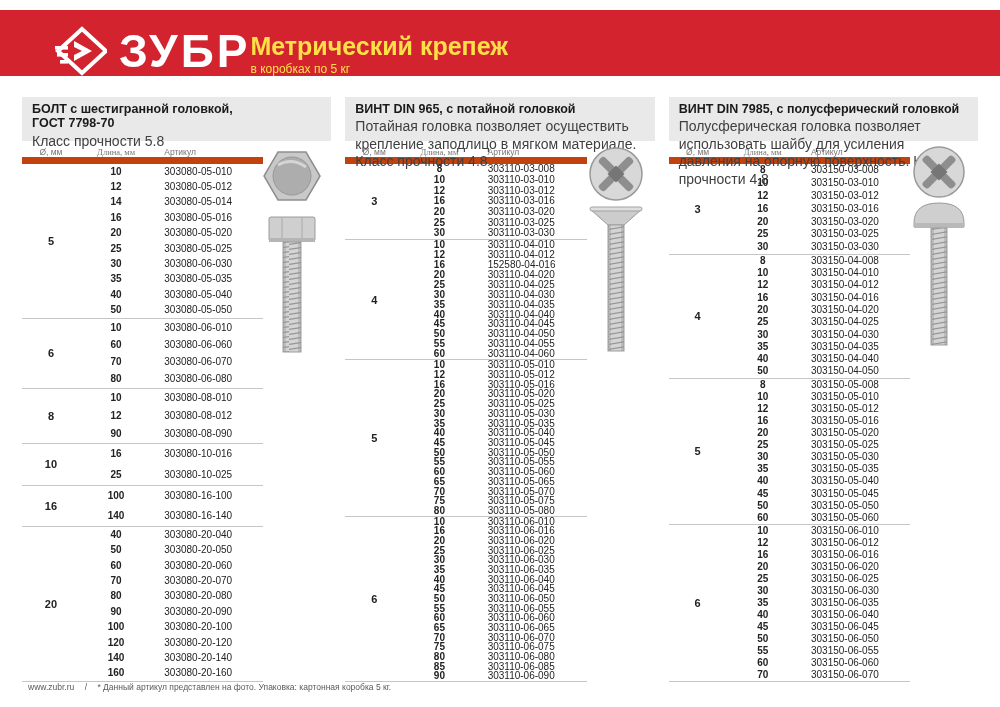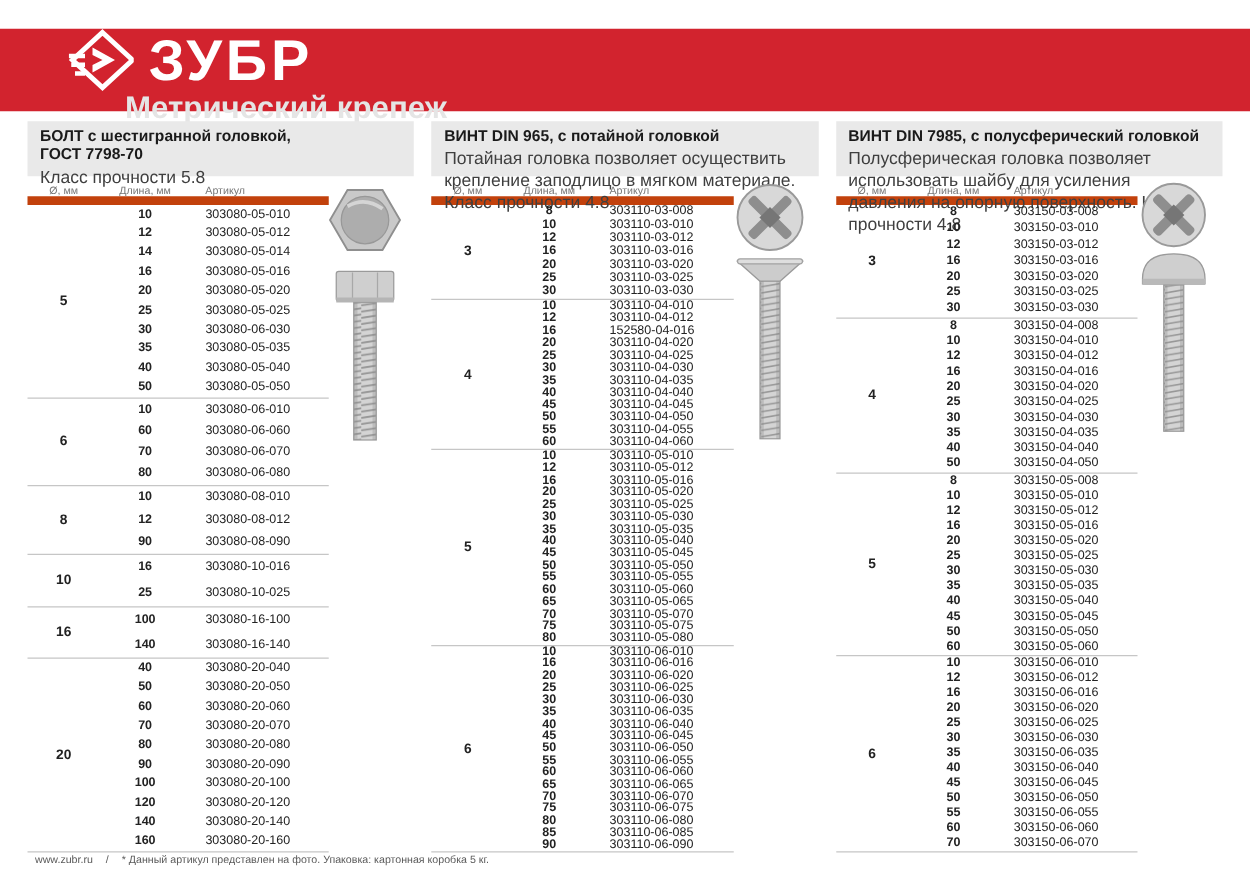--- a/index.html
+++ b/index.html
@@ -1,39 +1,39 @@
 <!DOCTYPE html>
 <html><head>
 <meta charset="utf-8">
 <style>
   * { margin:0; padding:0; box-sizing:border-box; }
   body { background:#fff; font-family:"Liberation Sans", sans-serif; }
   .page { position:relative; width:1000px; height:707px; background:#fff; overflow:hidden; }
 
   
-  .topbar { position:absolute; top:23px; left:0; right:0; height:66px; background:#d2232e; display:flex; align-items:flex-start;flex-direction:column; }
+  .topbar { position:absolute; top:10px; left:0; right:0; height:66px; background:#d2232e; display:flex; align-items:flex-end; }
   .logo { display:flex; align-items:center; margin-left:55px; }
   .logo svg { display:block; }
   .logo-text { color:#fff; font-size:46px; font-weight:bold; letter-spacing:3px; margin-left:12px; line-height:1; }
-  .head-titles { margin-left:100px; color:#e5e5e5; }
+  .head-titles { color:#fde047; }
   .head-title { font-size:25px; font-weight:bold; line-height:1.1; }
   .head-sub { font-size:12px; margin-top:2px; }
 
   
   .columns { position:absolute; top:97px; left:22px; right:22px; display:flex; gap:14px; }
   .panel { flex:1 1 0; position:relative; }
   .panel-head { background:#e9e9e9; height:44px; padding:5px 10px 0 10px; overflow:visible; }
   .panel-title { font-size:12.5px; font-weight:bold; color:#1a1a1a; line-height:1.15; }
   .panel-desc { font-size:14px; color:#3f3f3f; line-height:1.25; margin-top:2px; }
 
   .tablewrap { width:78%; }
   .thead { display:grid; grid-template-columns:24% 30% 46%; height:17px; align-items:center; border-bottom:7px solid #c2410c; margin-top:6px; }
   .th { font-size:8.5px; color:#767676; }
   .th.c-d { text-align:center; }
-  .th.c-l { text-align:center; }
+  .th.c-l { text-align:center;font-family:Liberation Serif, serif; }
   .th.c-a { padding-left:12px; }
 
   .tbody { display:flex; flex-direction:column; height:518px; }
   .group { display:flex; border-bottom:1px solid #c6c6c6; min-height:0; }
   .gd { width:24%; display:flex; align-items:center; justify-content:center; font-size:11px; font-weight:bold; color:#222; }
   .grows { flex:1; display:flex; flex-direction:column; min-height:0; }
   .row { flex:1 1 0; display:grid; grid-template-columns:39.5% 60.5%; align-items:center; min-height:0; }
   .len { text-align:center; font-weight:bold; font-size:10px; color:#222; line-height:1; }
   .art { padding-left:12px; font-size:10px; color:#222; line-height:1; }
 

